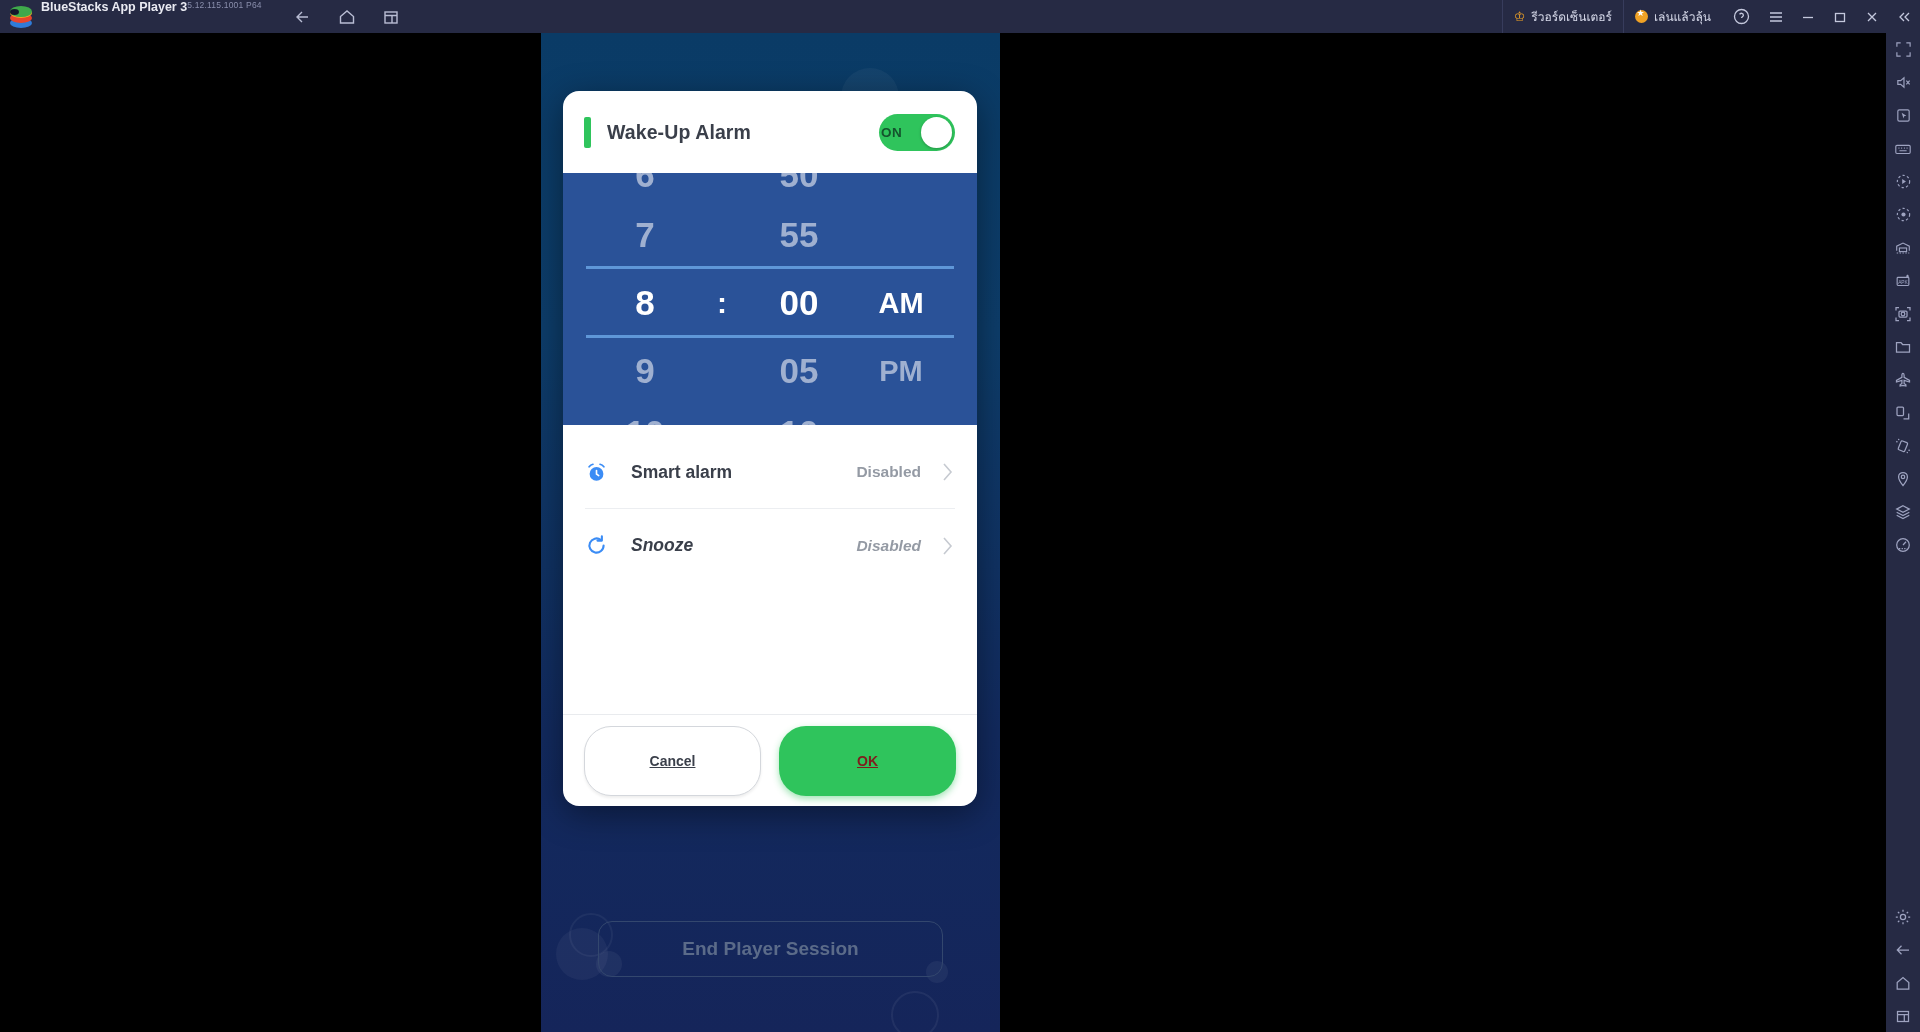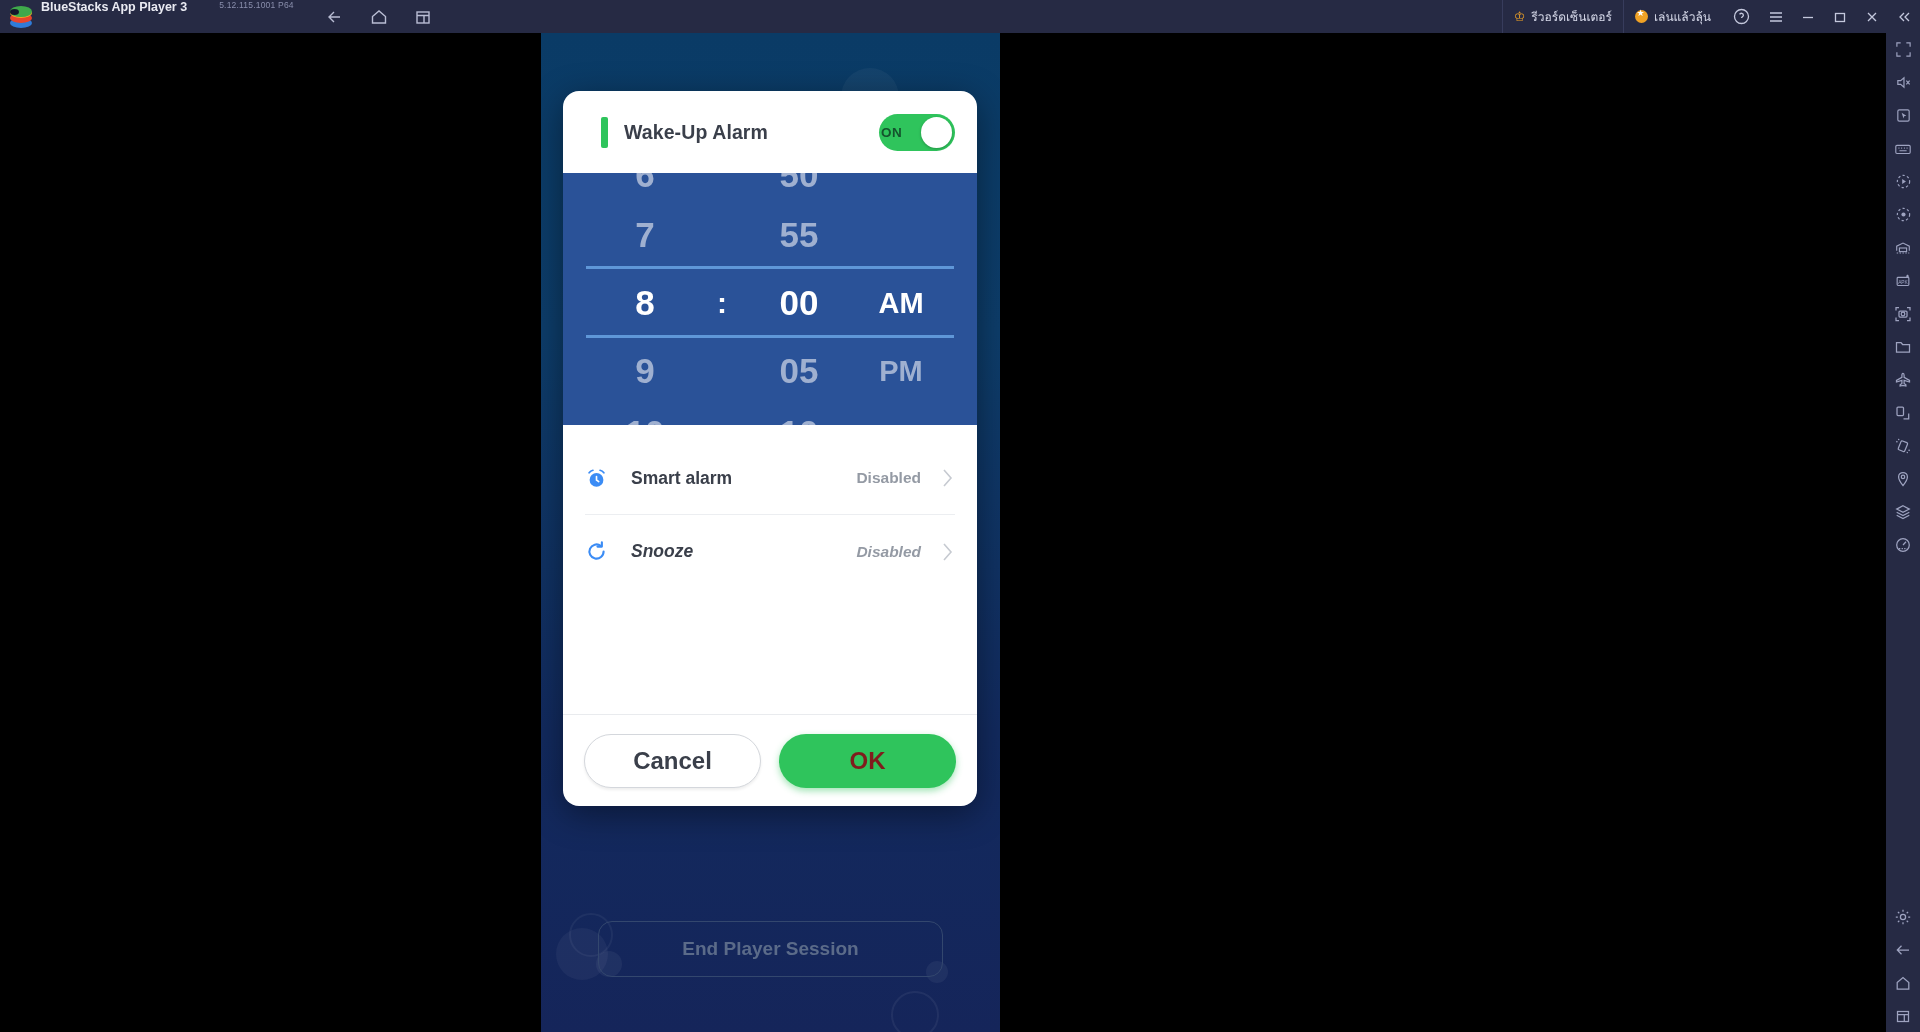--- a/index.html
+++ b/index.html
@@ -26,21 +26,21 @@
     display: block;
   }
   .bs-l1 { width: 22px; height: 10px; top: 12px; background: #2f7bd8; }
   .bs-l2 { width: 22px; height: 10px; top: 7px;  background: #e8452c; }
   .bs-l3 { width: 22px; height: 10px; top: 2px;  background: #f5a623; }
   .bs-l4 { width: 22px; height: 11px; top: 0px;  background: #3fa94b; }
   .bs-l5 { width: 9px;  height: 6px;  top: 3px; left: 7px; background: #15182b; z-index: 4;}
 
   .bs-titleblock { display: flex; flex-direction: row; justify-content: center; height: 33px; }
   .bs-title { font-size: 12.5px; color: #e9eaf2; font-weight: bold; line-height: 14px; }
-  .bs-ver { font-size: 8.5px; color: #8a8fad; line-height: 11px; letter-spacing: .2px; margin-left: 32px; }
+  .bs-ver { font-size: 8.5px; color: #8a8fad; line-height: 11px; letter-spacing: .2px; }
 
   .nav-icons { display: flex; align-items: center; gap: 22px; margin-left: 30px; }
   .navbtn { width: 22px; height: 22px; display: flex; align-items: center; justify-content: center; cursor: pointer; }
   .navbtn svg { stroke: #b9bdd4; fill: none; stroke-width: 1.4; }
 
   .tb-right { margin-left: auto; display: flex; align-items: stretch; height: 33px; }
   .pill {
     display: flex; align-items: center; gap: 6px;
     padding: 0 11px; height: 33px;
     border-left: 1px solid #373c5c;
@@ -104,21 +104,21 @@
     position: absolute; left: 22px; top: 58px;
     width: 414px; height: 715px;
     background: #ffffff; border-radius: 16px;
     box-shadow: 0 8px 34px rgba(0,0,0,.42);
     overflow: hidden;
     display: flex; flex-direction: column;
   }
 
   .dlg-head {
     height: 82px; display: flex; align-items: center;
-    padding: 0 22px 0 38px; flex: none;
+    padding: 0 22px 0 21px; flex: none;
   }
   .head-bar {
     width: 7px; height: 31px; background: #2fc45c; border-radius: 2px; margin-right: 16px; flex: none;
   }
   .head-title { font-size: 19.5px; font-weight: bold; color: #3a3f4a; letter-spacing: .1px; }
   .toggle {
     margin-left: auto; width: 76px; height: 37px; border-radius: 19px;
     background: #2fc45c; position: relative; cursor: pointer;
     display: flex; align-items: center;
   }
@@ -147,42 +147,42 @@
   .row-sel .pcell { color: #ffffff; font-size: 35px; }
   .row-sel .c-colon { font-size: 30px; }
   .row-dim .c-mer { font-size: 29px; }
   .row-sel .c-mer { font-size: 29px; }
   .pline {
     position: absolute; left: 23px; width: 368px; height: 2.5px;
     background: #5f97d8;
   }
 
   
-  .settings { flex: 1 1 auto; padding: 17px 22px; }
+  .settings { flex: 1 1 auto; padding: 11px 22px; }
   .srow {
     height: 73px; display: flex; align-items: center; cursor: pointer;
     border-bottom: 1px solid #eceef1;
   }
   .srow:last-child { border-bottom: none; font-style: italic; }
   .srow-ico { width: 46px; display: flex; align-items: center; }
   .srow-ico svg { stroke: #3b8cf5; fill: none; stroke-width: 1.9; }
   .srow-label { font-size: 17.5px; font-weight: bold; color: #3a3f4a; }
   .srow-val { margin-left: auto; font-size: 15.5px; font-weight: bold; color: #949aa4; }
   .srow-chev { width: 34px; display: flex; justify-content: flex-end; }
   .srow-chev svg { stroke: #c6cad1; fill: none; stroke-width: 1.6; }
 
   .dlg-foot {
     height: 92px; flex: none;
     border-top: 1px solid #e9ebee;
     display: flex; align-items: center; justify-content: center; gap: 18px;
   }
   .btn {
-    width: 177px; height: 54px; border-radius: 27px;
+    width: 177px; height: 70px; border-radius: 27px;
     display: flex; align-items: center; justify-content: center;
-    font-size: 24px; font-weight: bold; cursor: pointer;
+    font-size: 14px; font-weight: bold; cursor: pointer; text-decoration: underline;
   }
   .btn-cancel { background: #fff; border: 1.3px solid #d4d7dc; color: #3a3f4a; box-shadow: 0 2px 3px rgba(0,0,0,.07); }
   .btn-ok { background: #2fc45c; color: #7f1d1d; box-shadow: 0 3px 7px rgba(47,196,92,.45); }
 </style>
 </head>
 <body>
 
 <div class="titlebar">
   <div class="bs-logo">
     <i class="bs-l1"></i>

